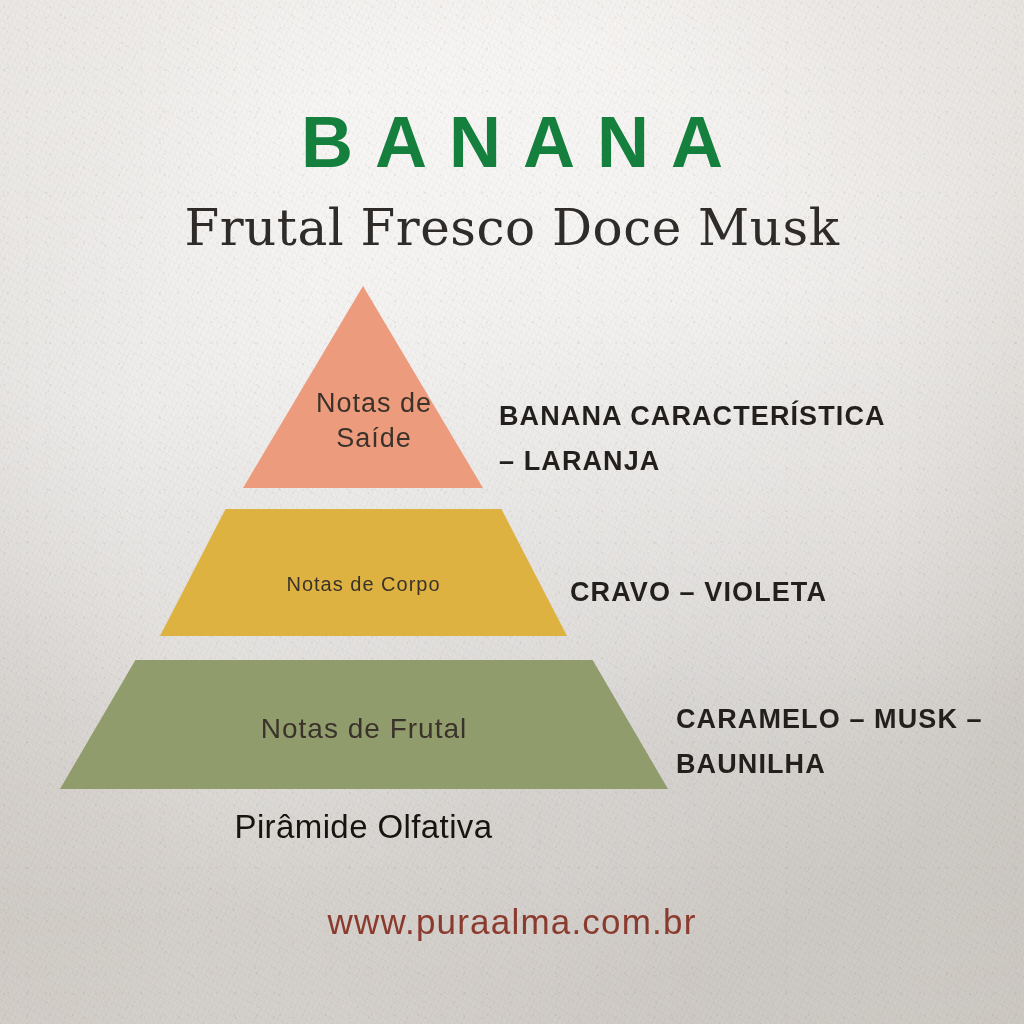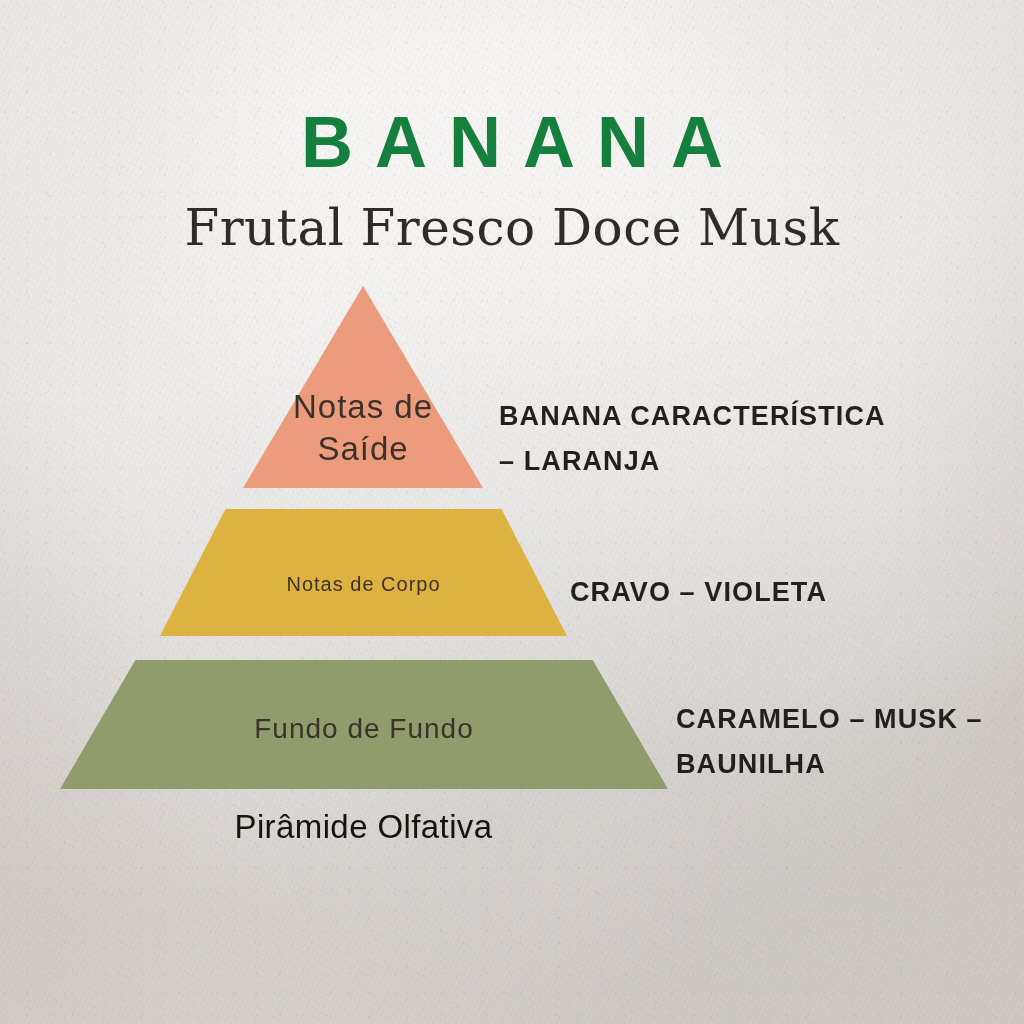--- a/index.html
+++ b/index.html
@@ -125,24 +125,24 @@
     position: absolute;
     text-align: center;
     font-family: "Liberation Sans", sans-serif;
     font-weight: 400;
     color: #3b332b;
     letter-spacing: 1px;
     line-height: 1.28;
     white-space: pre-line;
   }
   .label-top {
-    left: 243px;
+    left: 254px;
     top: 386px;
     width: 240px;
-    font-size: 33px;
+    font-size: 27px;
   }
   .label-mid {
     left: 160px;
     top: 572px;
     width: 407px;
     font-size: 20px;
   }
   .label-bot {
     left: 60px;
     top: 711px;
@@ -210,28 +210,29 @@
   <div class="pyramid">
 
     <div class="band band-top" style="background: rgb(237, 155, 125);"></div>
     <div class="band-label label-top">Notas de
 Saíde</div>
 
     <div class="band band-mid" style="background: rgb(221, 178, 65);"></div>
     <div class="band-label label-mid">Notas de Corpo</div>
 
     <div class="band band-bot" style="background: rgb(145, 156, 108);"></div>
-    <div class="band-label label-bot">Fundo de Fundo</div>
+    <div class="band-label label-bot">Notas de Frutal</div>
 
   </div>
 
   <div class="note note-top">BANANA CARACTERÍSTICA
 – LARANJA</div>
 
   <div class="note note-bot">CARAMELO – MUSK –
 BAUNILHA</div>
 
   <div class="note note-mid">CRAVO – VIOLETA</div>
 
   <div class="caption">Pirâmide Olfativa</div>
 
+  <div class="website" style="color: rgb(139, 58, 46);">www.puraalma.com.br</div>
 
 </div>
 
 </body></html>

